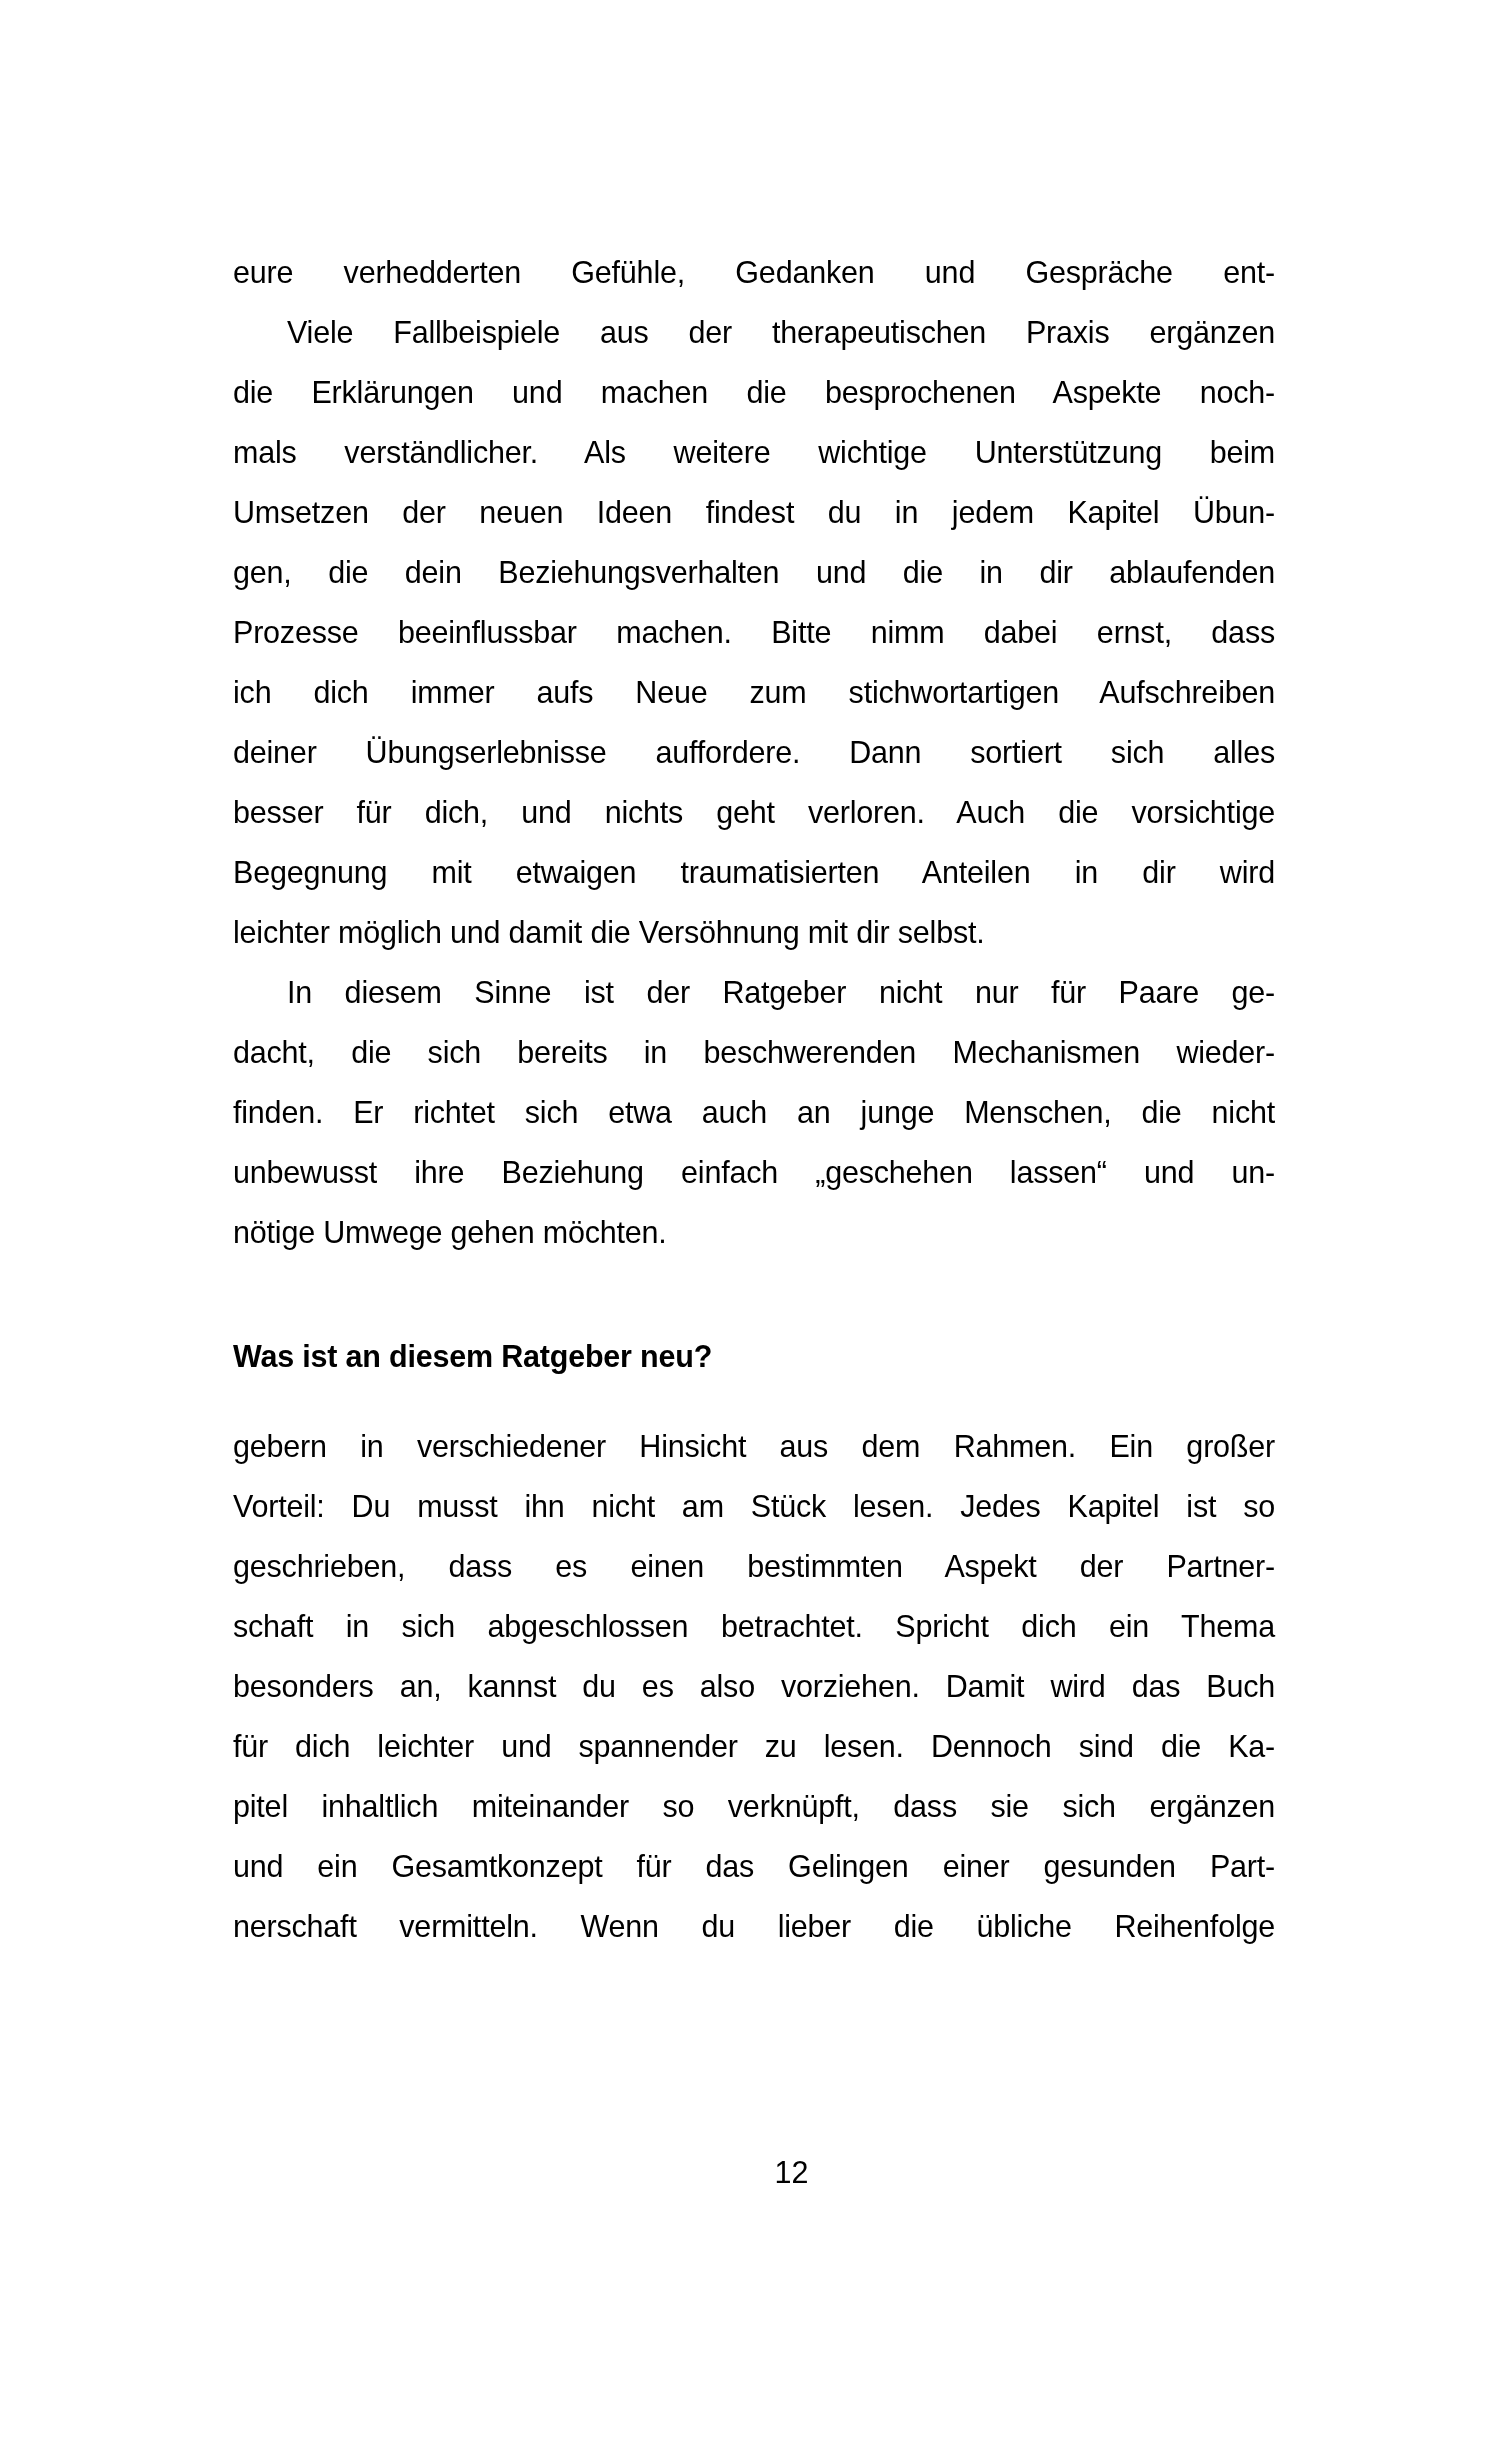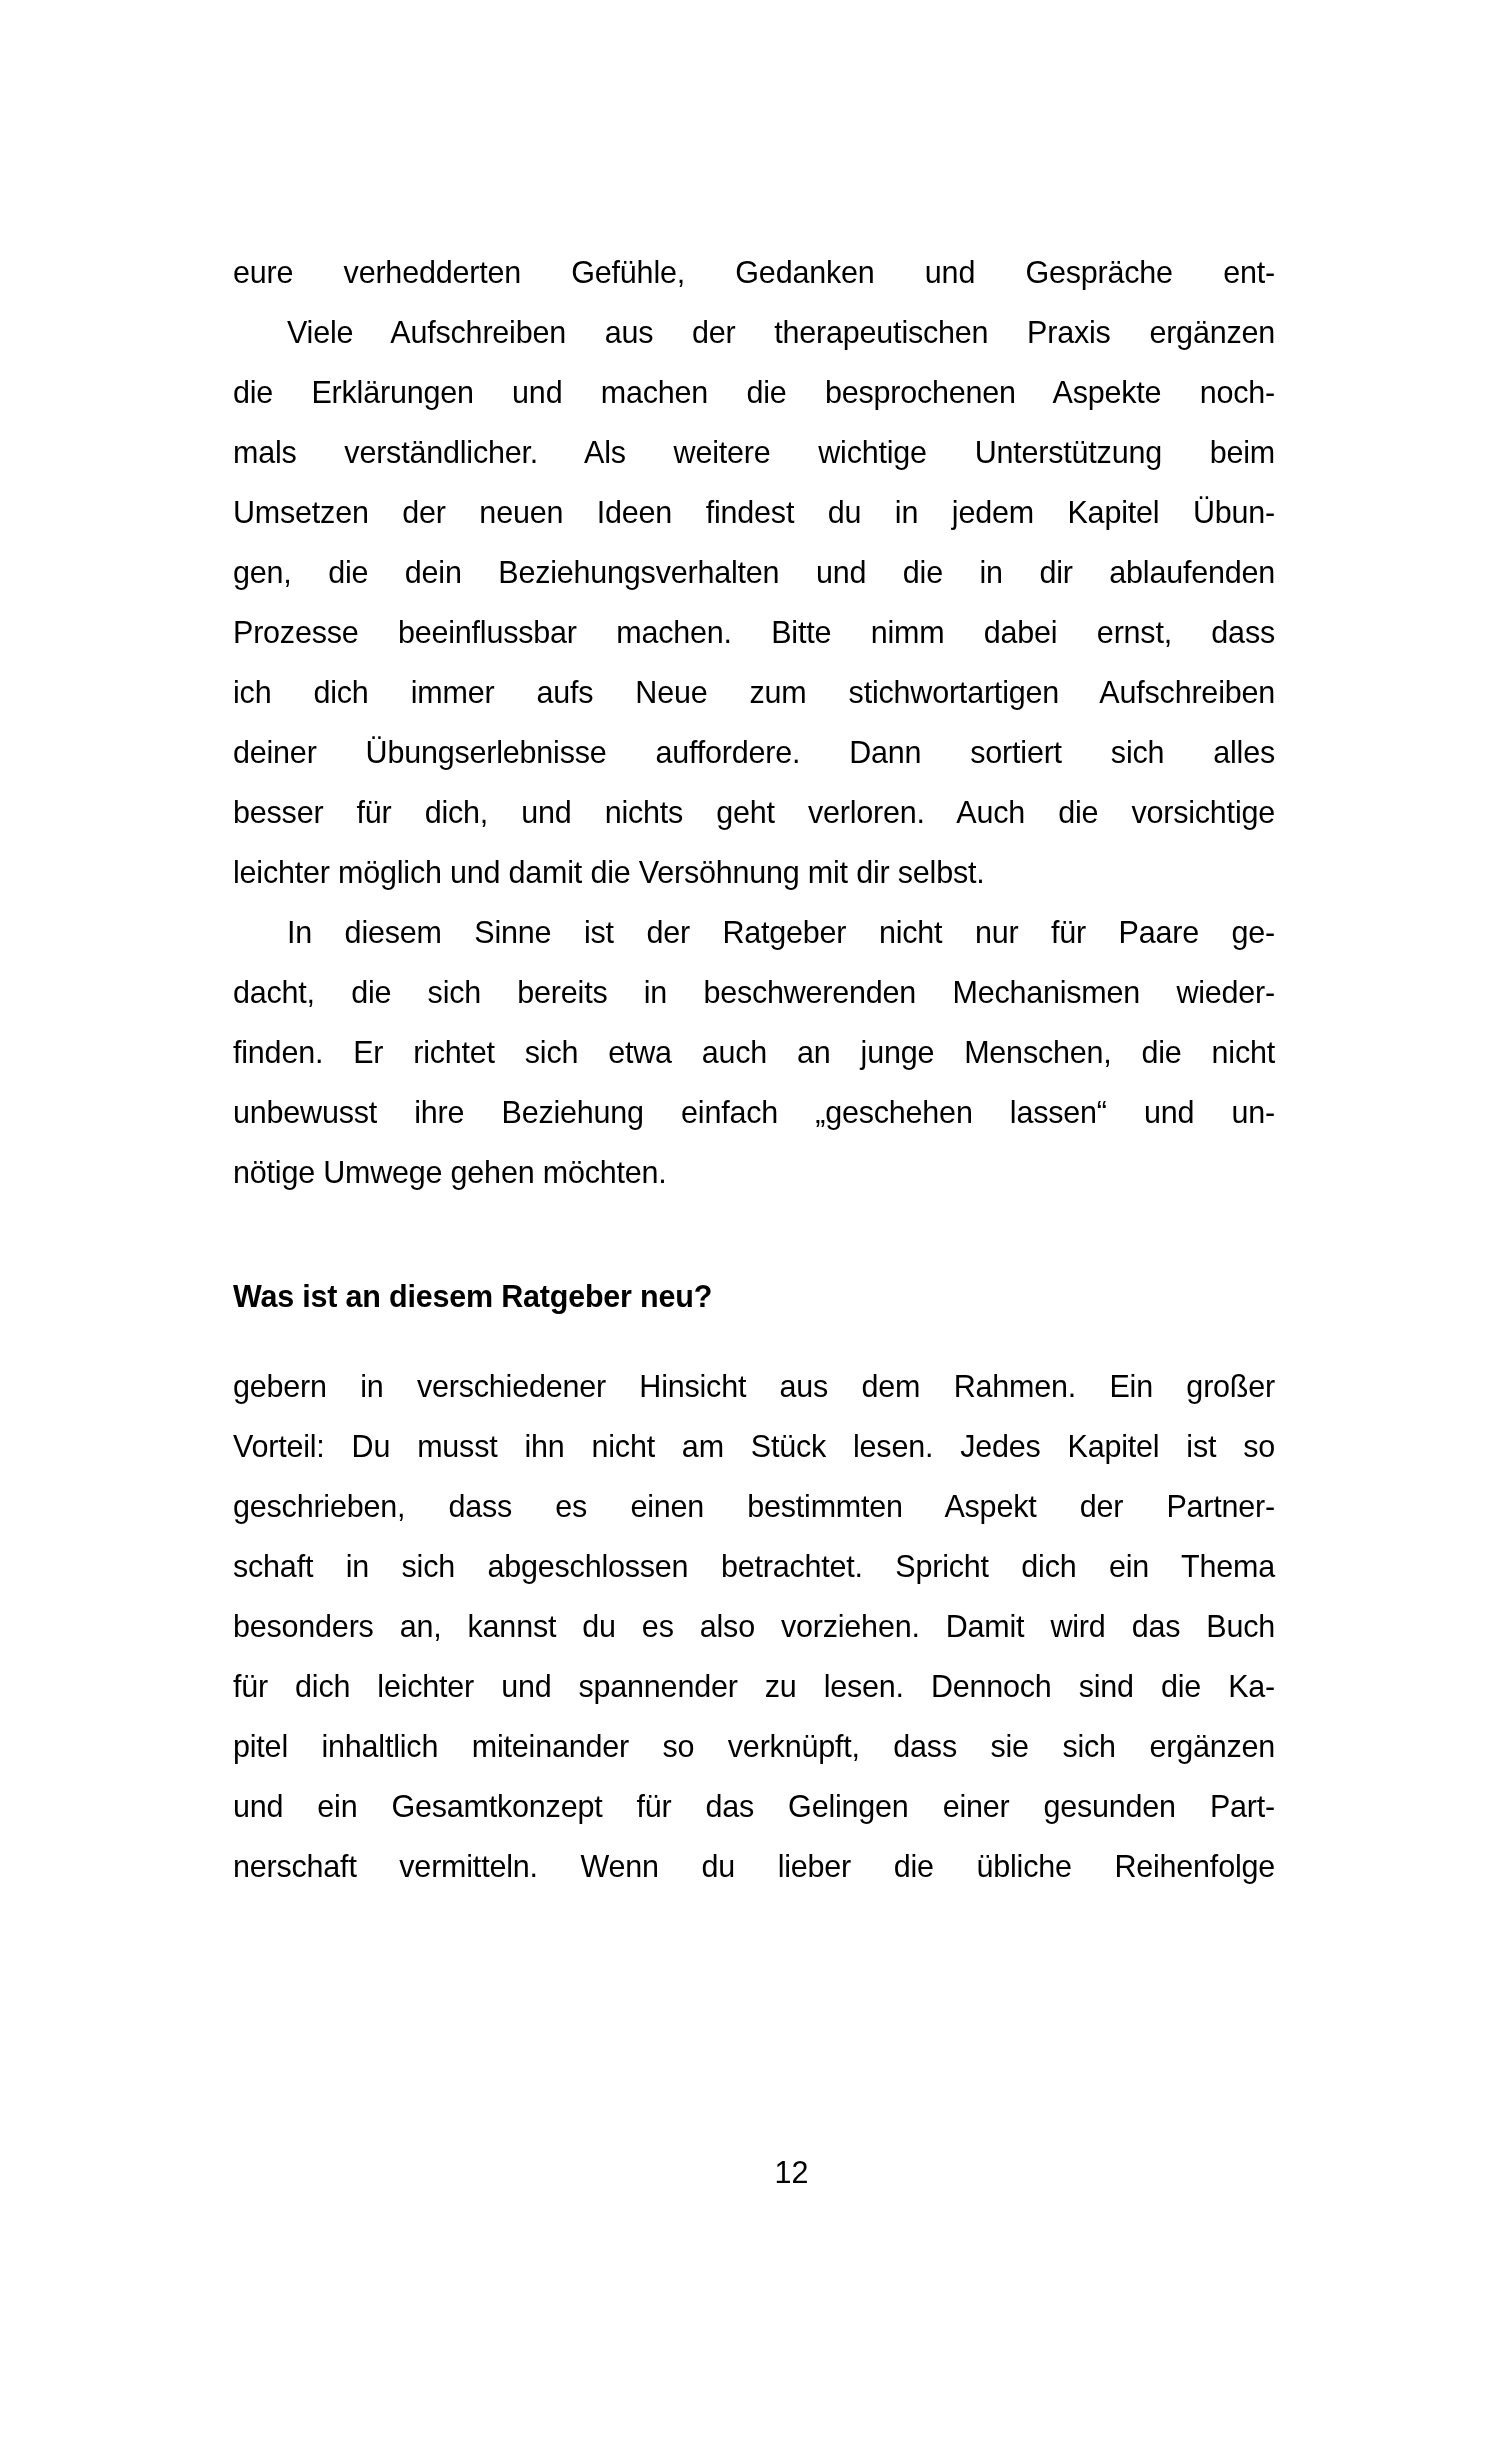--- a/index.html
+++ b/index.html
@@ -55,29 +55,30 @@
 </style>
 </head>
 <body>
 
 <div>
 
   <main class="text-block">
 
     <div class="line">eure verhedderten Gefühle, Gedanken und Gespräche ent-</div>
 
-    <div class="line indent">Viele Aufschreiben aus der therapeutischen Praxis ergänzen</div>
+    <div class="line indent">Viele Fallbeispiele aus der therapeutischen Praxis ergänzen</div>
     <div class="line">die Erklärungen und machen die besprochenen Aspekte noch-</div>
     <div class="line">mals verständlicher. Als weitere wichtige Unterstützung beim</div>
     <div class="line">Umsetzen der neuen Ideen findest du in jedem Kapitel Übun-</div>
     <div class="line">gen, die dein Beziehungsverhalten und die in dir ablaufenden</div>
     <div class="line">Prozesse beeinflussbar machen. Bitte nimm dabei ernst, dass</div>
     <div class="line">ich dich immer aufs Neue zum stichwortartigen Aufschreiben</div>
     <div class="line">deiner Übungserlebnisse auffordere. Dann sortiert sich alles</div>
     <div class="line">besser für dich, und nichts geht verloren. Auch die vorsichtige</div>
+    <div class="line">Begegnung mit etwaigen traumatisierten Anteilen in dir wird</div>
     <div class="line lastline">leichter möglich und damit die Versöhnung mit dir selbst.</div>
 
     <div class="line indent">In diesem Sinne ist der Ratgeber nicht nur für Paare ge-</div>
     <div class="line">dacht, die sich bereits in beschwerenden Mechanismen wieder-</div>
     <div class="line">finden. Er richtet sich etwa auch an junge Menschen, die nicht</div>
     <div class="line">unbewusst ihre Beziehung einfach „geschehen lassen“ und un-</div>
     <div class="line lastline">nötige Umwege gehen möchten.</div>
 
     <div class="heading">Was ist an diesem Ratgeber neu?</div>
 

